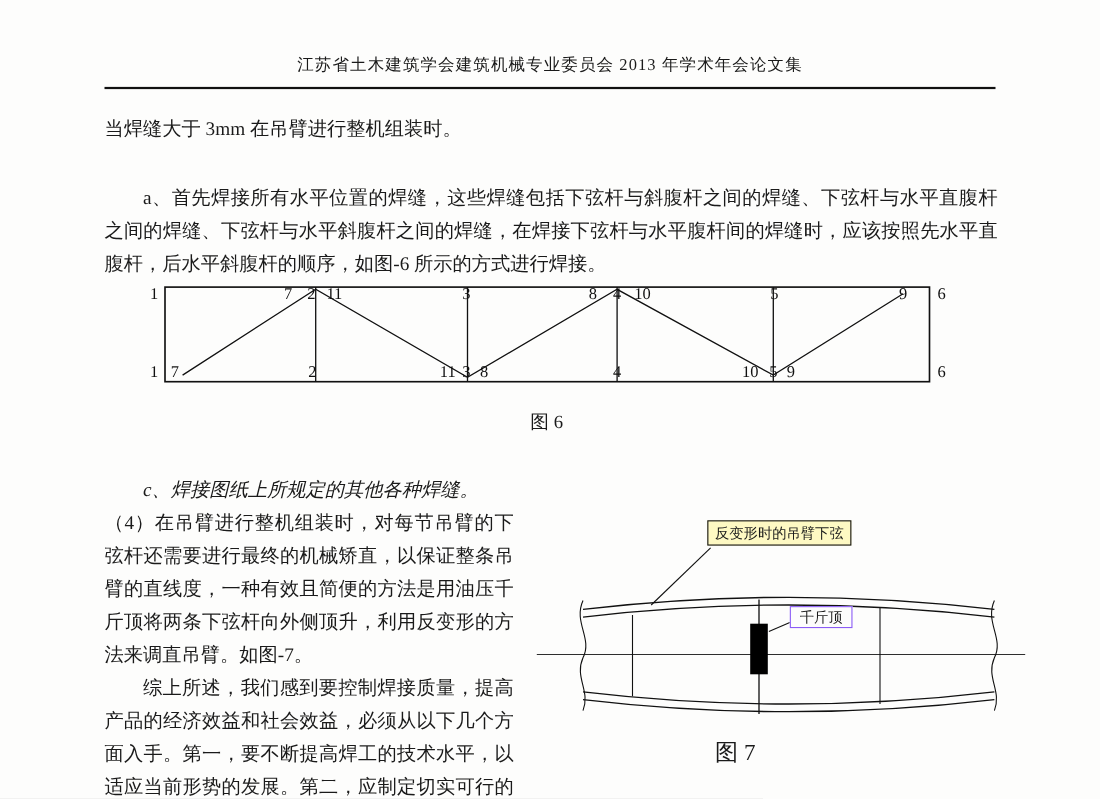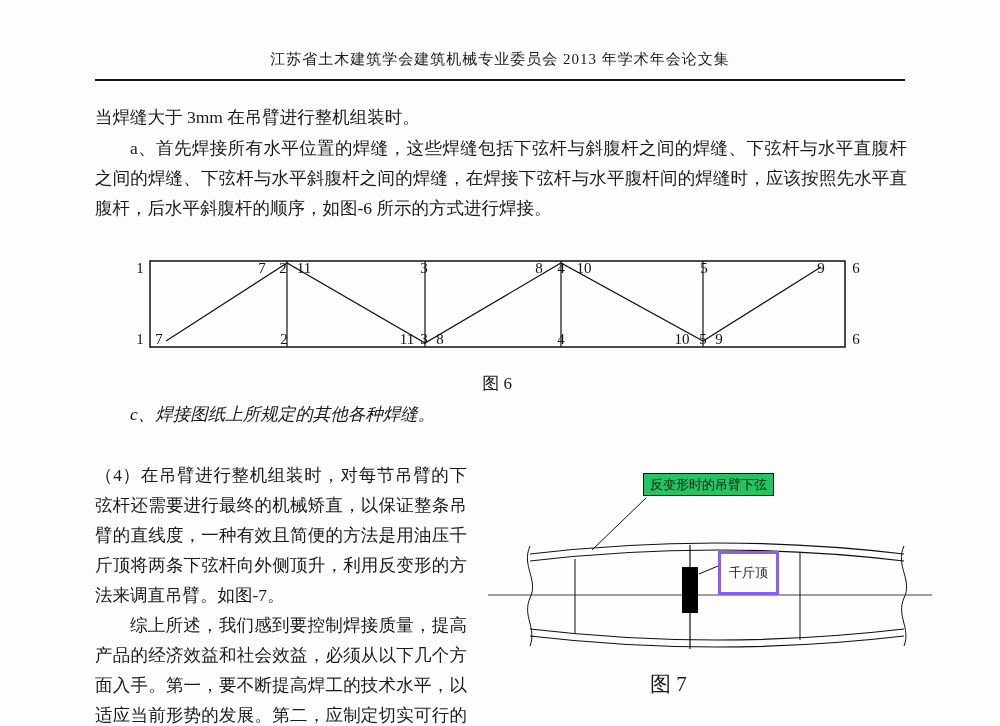--- a/index.html
+++ b/index.html
@@ -13,21 +13,21 @@
     position:absolute; left:0; top:50px; width:100%;
     text-align:center; font-size:15px; font-weight:normal; letter-spacing:1px;
   }
   .header-rule {
     position:absolute; left:95px; top:79px; width:810px; height:2px; background:#111;
   }
   .para {
     position:absolute; margin:0; font-size:17.5px; line-height:30px;
     text-align:justify;
   }
-  .indent { text-indent:2em; }
+  .indent { text-indent:2em;margin-top:31px; }
   .p1 { left:95px; top:102px; width:812px; }
   .pa { left:95px; top:133px; width:812px; }
   .pc { left:95px; top:399px; width:812px;font-style:italic; }
   .pd { left:95px; top:429px; width:812px; }
   .left-col { position:absolute; left:95px; top:460px; width:372px; }
   .left-col p { position:static; margin:0; }
 
   .fig6-svg { position:absolute; left:148px; top:253px; }
   #truss-labels { position:absolute; left:0; top:0; width:1000px; height:726px; pointer-events:none; }
   .truss-num {
@@ -37,26 +37,26 @@
   .fig6-caption {
     position:absolute; left:450px; top:372px; width:94px;
     text-align:center; font-size:17px;
   }
 
   .fig7 { position:absolute; left:480px; top:462px; width:460px; height:255px; }
   .fig7 svg { position:absolute; left:0; top:0; }
   .fig7-chord-label {
     position:absolute; left:163px; top:11px;
     font-size:13px; line-height:15px; padding:3px 6px;
-    border:1px solid #111; background:#22c55e; white-space:nowrap;
+    border:1px solid #111; background:#fef9c3; white-space:nowrap;
   }
   .fig7-jack-label {
     position:absolute; left:238px; top:89px;
-    font-size:13px; line-height:14px; padding:12px 8px;
-    border:3px solid #8b5cf6; background:#fdfdfc; white-space:nowrap;
+    font-size:13px; line-height:14px; padding:2px 8px;
+    border:1px solid #8b5cf6; background:#fdfdfc; white-space:nowrap;
   }
   .fig7-caption {
     position:absolute; left:170px; top:208px; width:110px;
     text-align:left; font-size:21px;
   }
 </style>
 </head>
 <body>
 
 <div class="page">

